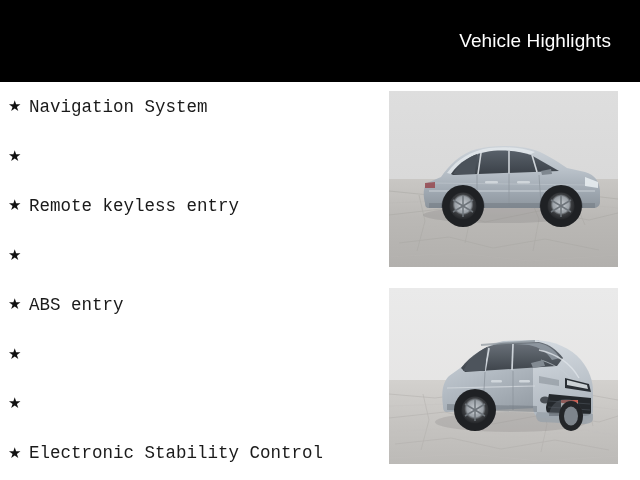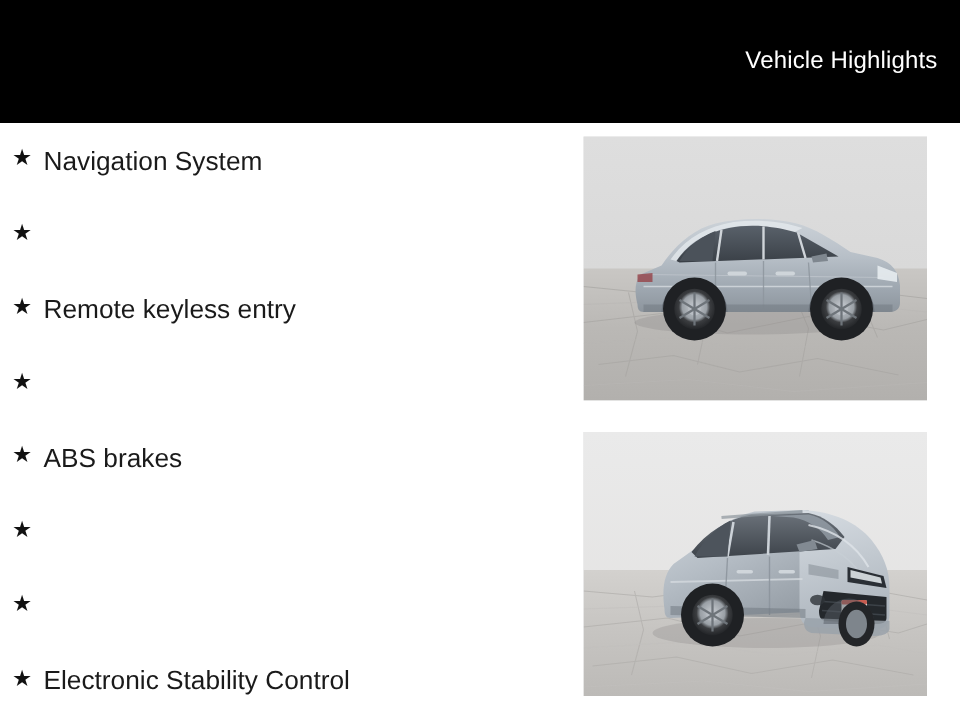--- a/index.html
+++ b/index.html
@@ -27,24 +27,24 @@
     position: absolute;
     left: 0;
     top: 0;
     width: 640px;
     height: 82px;
     background: #000000;
     box-sizing: border-box;
   }
   #header-title {
     position: absolute;
-    right: 15px;
+    right: 29px;
     top: 29px;
     color: #ffffff;
-    font-size: 16px;
+    font-size: 19px;
     font-weight: 400;
     letter-spacing: 0.1px;
     line-height: 24px;
     white-space: nowrap;
   }
 
   
   #highlights-list {
     position: absolute;
     left: 0;
@@ -73,20 +73,21 @@
     line-height: 1;
     text-align: left;
     transform: translateY(-1px);
   }
   .highlight-label {
     color: #1a1a1a;
     font-size: 17.5px;
     line-height: 22px;
     font-weight: 400;
     white-space: nowrap;
+    font-family: Liberation Mono, monospace;
   }
 
   
   .photo-frame {
     position: absolute;
     overflow: hidden;
     background: #dcdcdc;
   }
   #vehicle-photo-1 {
     left: 389px;
@@ -131,21 +132,21 @@
       <span class="bullet-star">★</span>
       <span class="highlight-label">Remote keyless entry</span>
     </li>
 
     <li class="highlight-item">
       <span class="bullet-star">★</span>
     </li>
 
     <li class="highlight-item">
       <span class="bullet-star">★</span>
-      <span class="highlight-label">ABS brakes</span>
+      <span class="highlight-label">ABS entry</span>
     </li>
 
     <li class="highlight-item">
       <span class="bullet-star">★</span>
     </li>
 
     <li class="highlight-item">
       <span class="bullet-star">★</span>
     </li>
 

